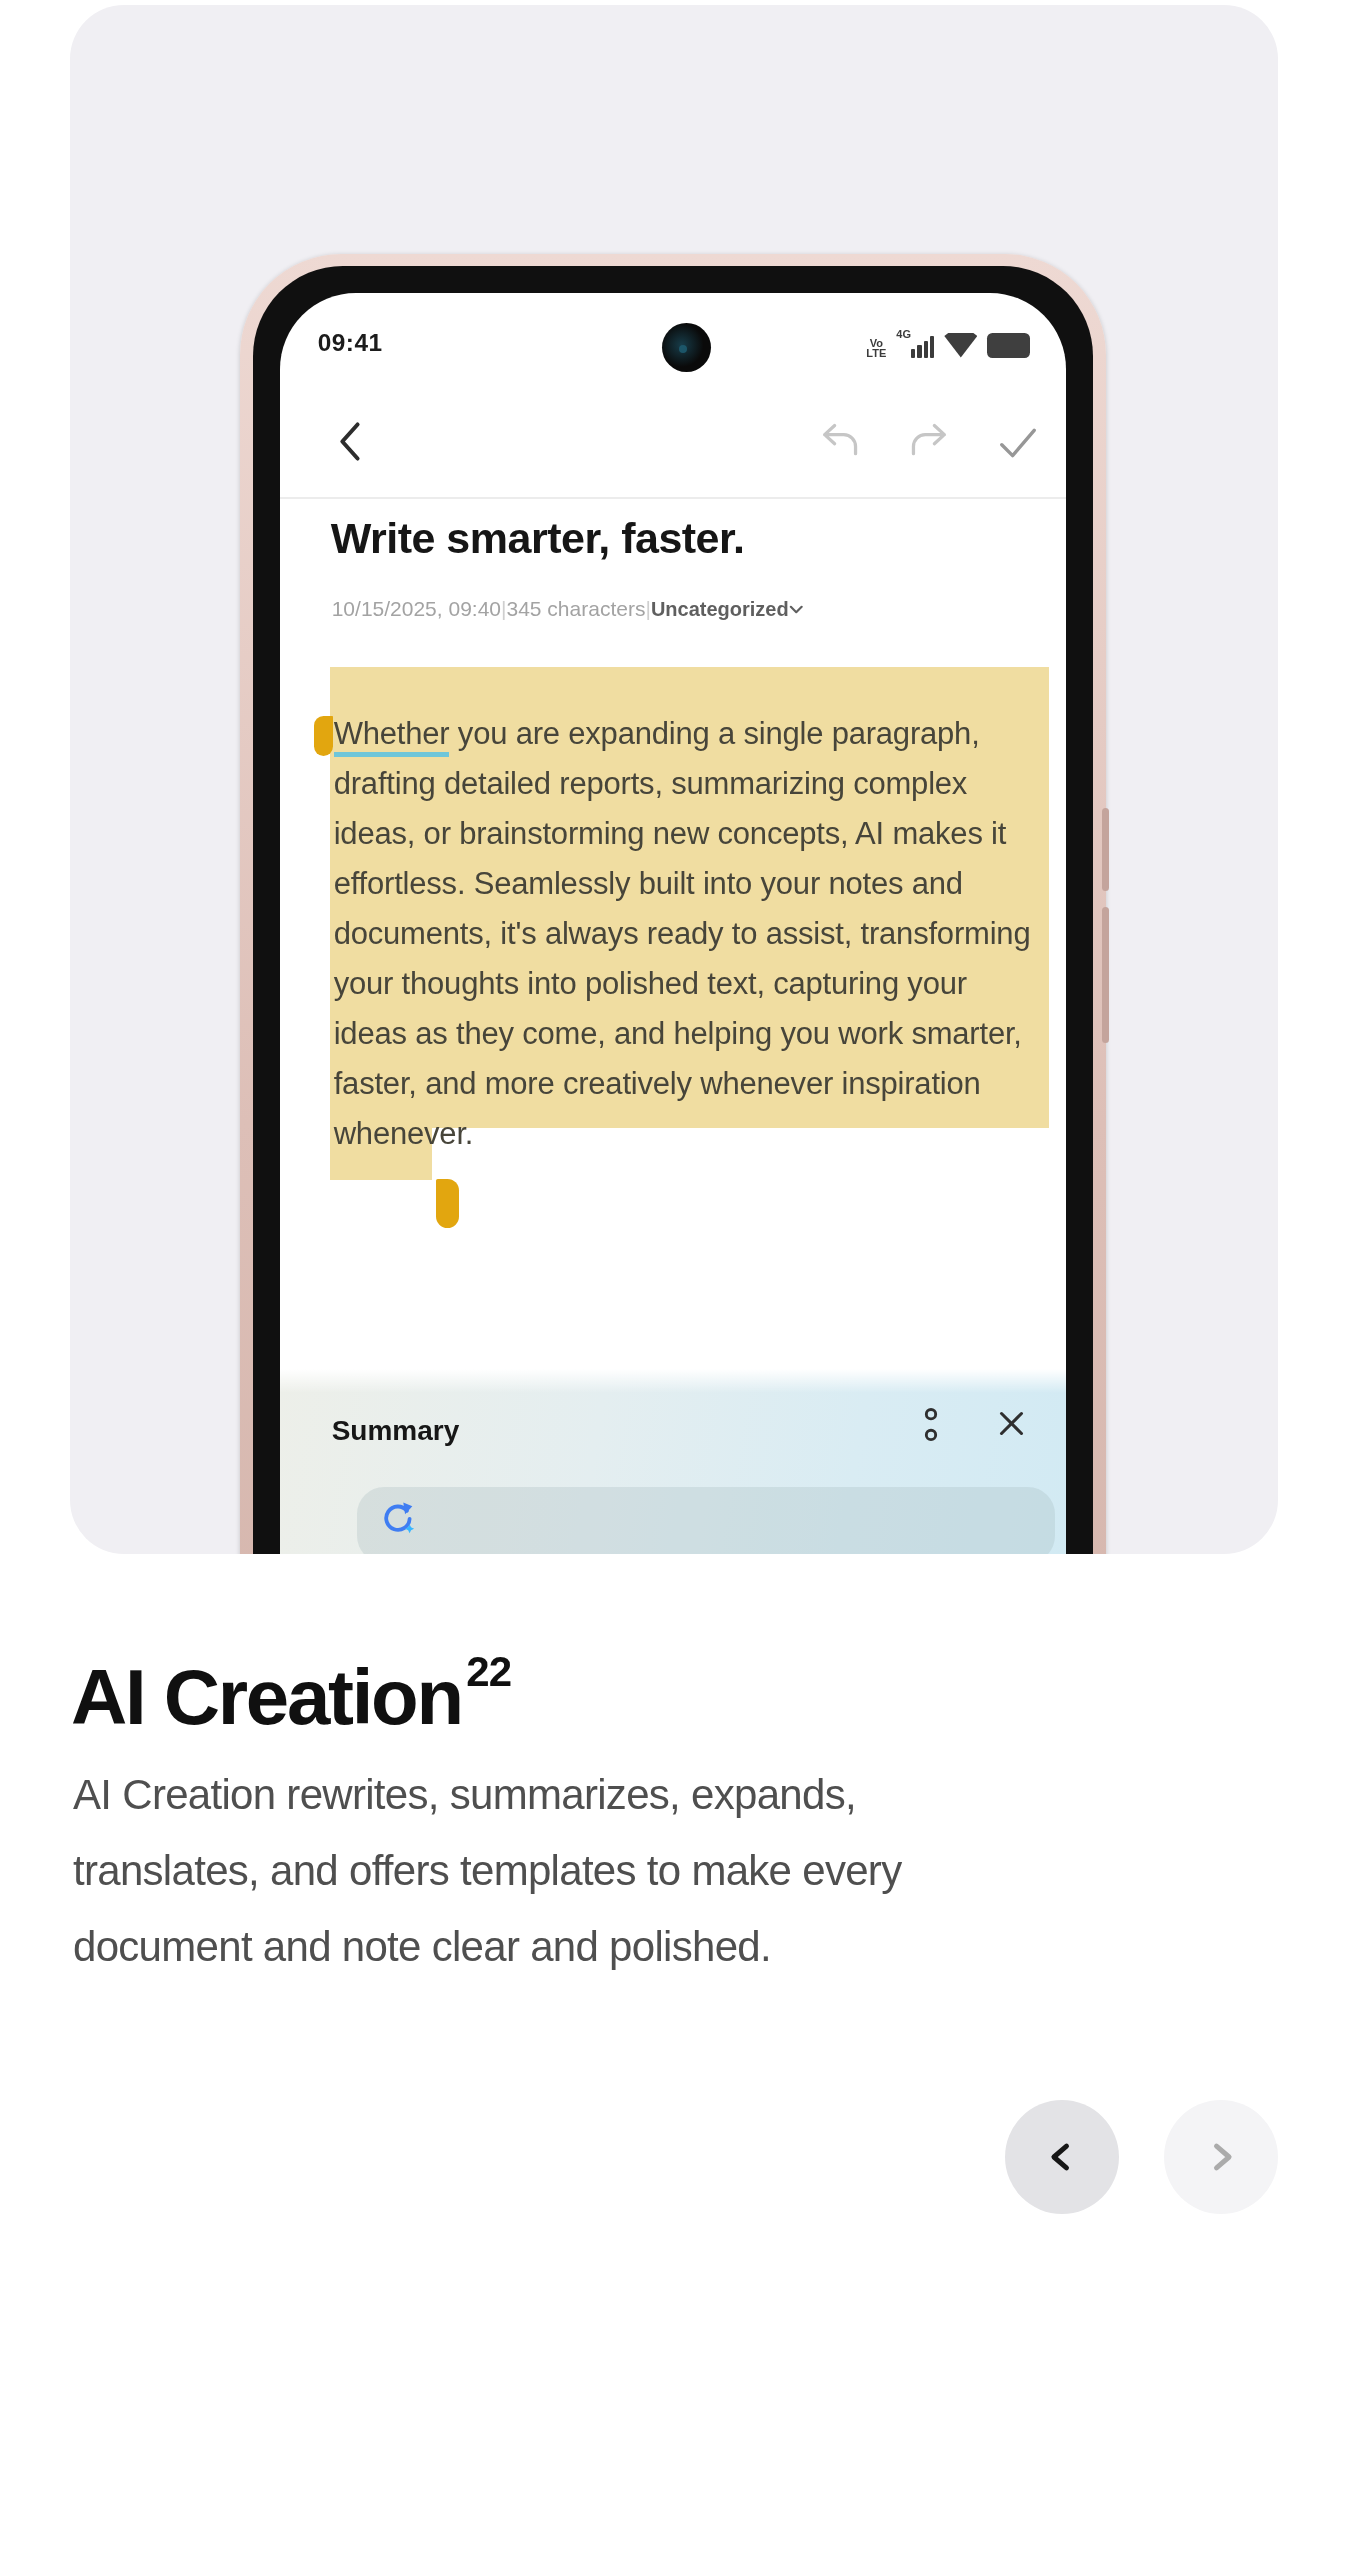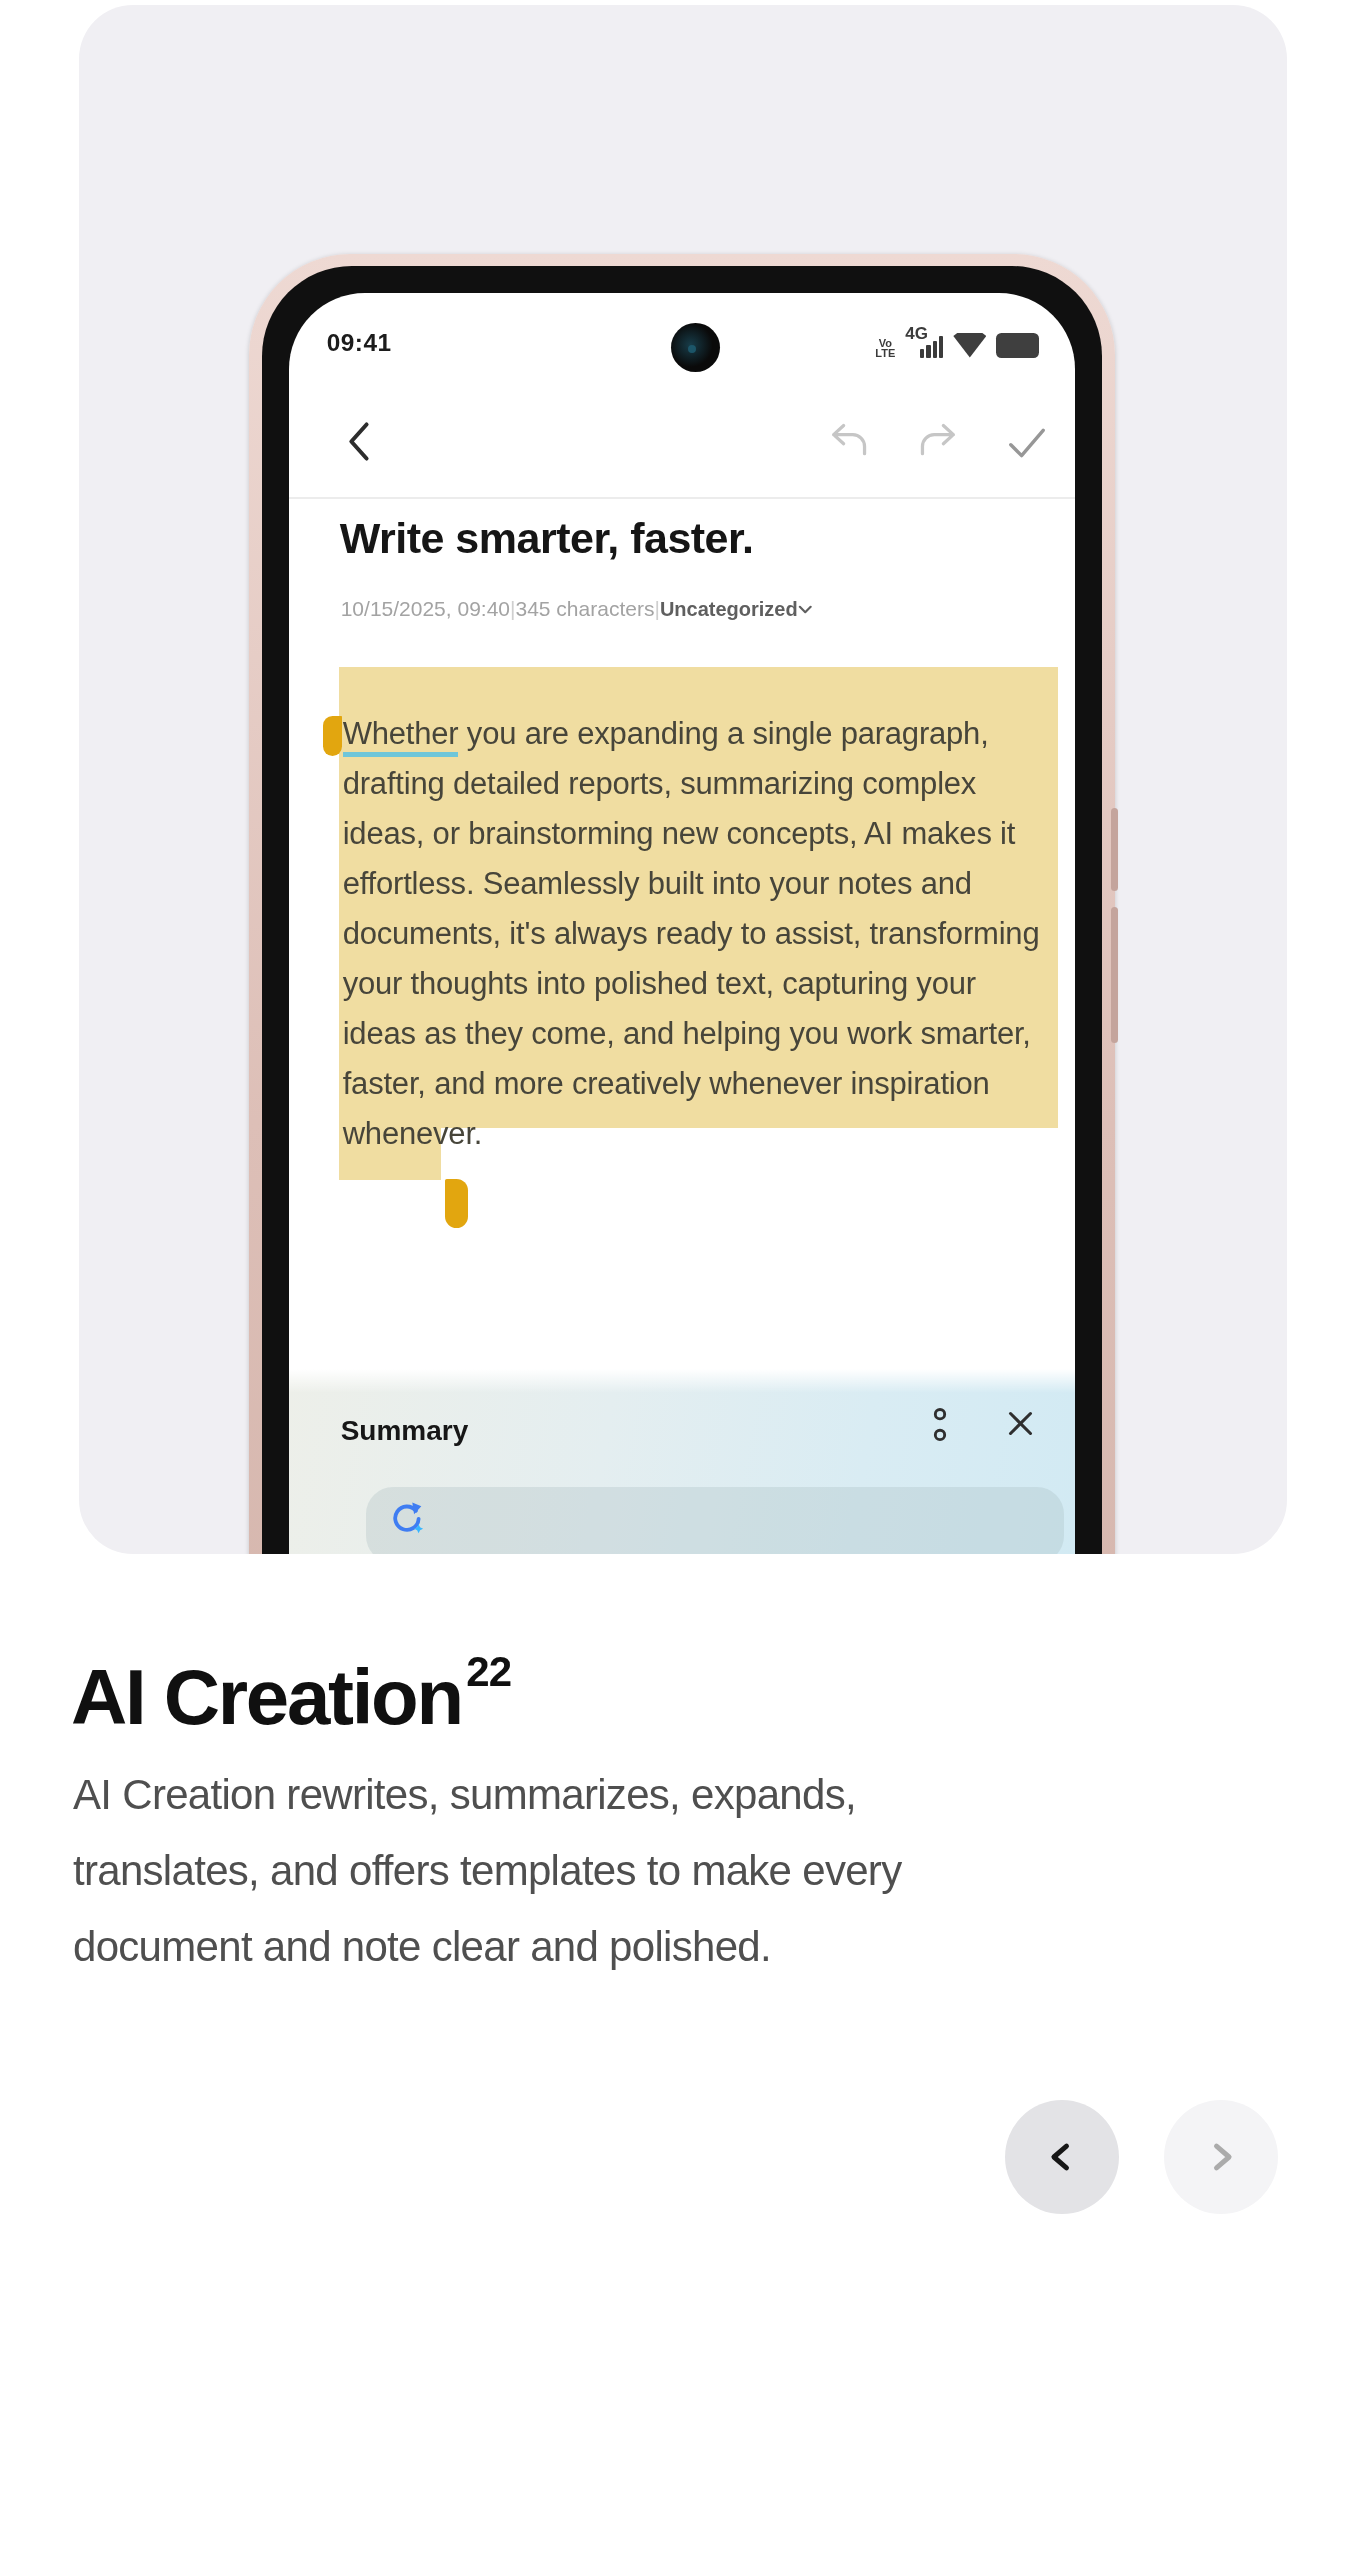--- a/index.html
+++ b/index.html
@@ -1,21 +1,21 @@
 <!DOCTYPE html>
 <html style="font-size:14.5px"><head>
 <meta charset="utf-8">
 <style>
   * { margin:0; padding:0; box-sizing:border-box; }
   body { background:#fff; font-family:"Liberation Sans", sans-serif; }
   .page { position:relative; width:1351px; height:2576px; background:#fff; overflow:hidden; }
 
   
   .hero-card { position:absolute; left:70px; top:4.5px; width:1208px; height:1549px;
-    background:#f0eff3; border-radius:54px; overflow:hidden;margin-left:9px; }
+    background:#f0eff3; border-radius:54px; overflow:hidden; }
 
   
   .phone { position:absolute; left:170px; top:249px; width:866px; height:1447px;
     border-radius:101px; background:linear-gradient(180deg,#eed9d3 0%,#ddbfb7 60%,#d5b6ad 100%);
     box-shadow:0 1.8px 5.4px rgba(0,0,0,0.18); }
   .side-btn { position:absolute; right:-2.7px; width:6.3px; background:#c4a49c; border-radius:3.6px; }
   .side-btn.vol { top:554px; height:83px; }
   .side-btn.pwr { top:653px; height:136px; }
   .bezel { position:absolute; inset:12.7px; background:#101010; border-radius:90px; }
   .screen { position:absolute; inset:27px; background:#ffffff; border-radius:76px; overflow:hidden; }
@@ -25,21 +25,21 @@
     color:#1c1c1c; letter-spacing:0.5px; }
   .camera { position:absolute; left:382px; top:30px; width:49px; height:49px; border-radius:50%;
     background:radial-gradient(circle at 40% 45%, #173c49 0%, #0a0a0a 55%); }
   .camera::after { content:""; position:absolute; left:17px; top:22px; width:8.1px; height:8.1px;
     border-radius:50%; background:#1d5a6e; opacity:.9; }
   .status-icons { position:absolute; right:36px; top:34px; display:flex; align-items:flex-end;
     gap:10px; height:33px; }
   .volte { display:flex; flex-direction:column; align-items:center; font-size:11px; line-height:10px;
     font-weight:700; color:#3b3b3b; padding-bottom:2.7px; }
   .netgrp { position:relative; width:38px; height:31px; }
-  .netgrp .g4 { position:absolute; left:0; top:0; font-size:17px; line-height:10px; font-weight:700; color:#3b3b3b; }
+  .netgrp .g4 { position:absolute; left:0; top:0; font-size:11px; line-height:10px; font-weight:700; color:#3b3b3b; }
   .bars { position:absolute; right:0; bottom:2.7px; display:flex; align-items:flex-end; gap:1.8px; }
   .bars i { display:block; width:4.5px; background:#3b3b3b; border-radius:0.9px; }
   .wifi { width:33px; height:24.4px; background:#3e3e3e; margin-bottom:2.7px;
     clip-path:polygon(0 12%, 12% 0, 88% 0, 100% 12%, 50% 100%); }
   .battery { width:43px; height:24.4px; background:#3f3f3f; border-radius:5.4px; margin-bottom:2.7px; }
 
   
   .tb-icon { position:absolute; cursor:pointer; }
   .divider { position:absolute; left:0; right:0; top:204px; height:1.8px; background:#ececec; }
 

